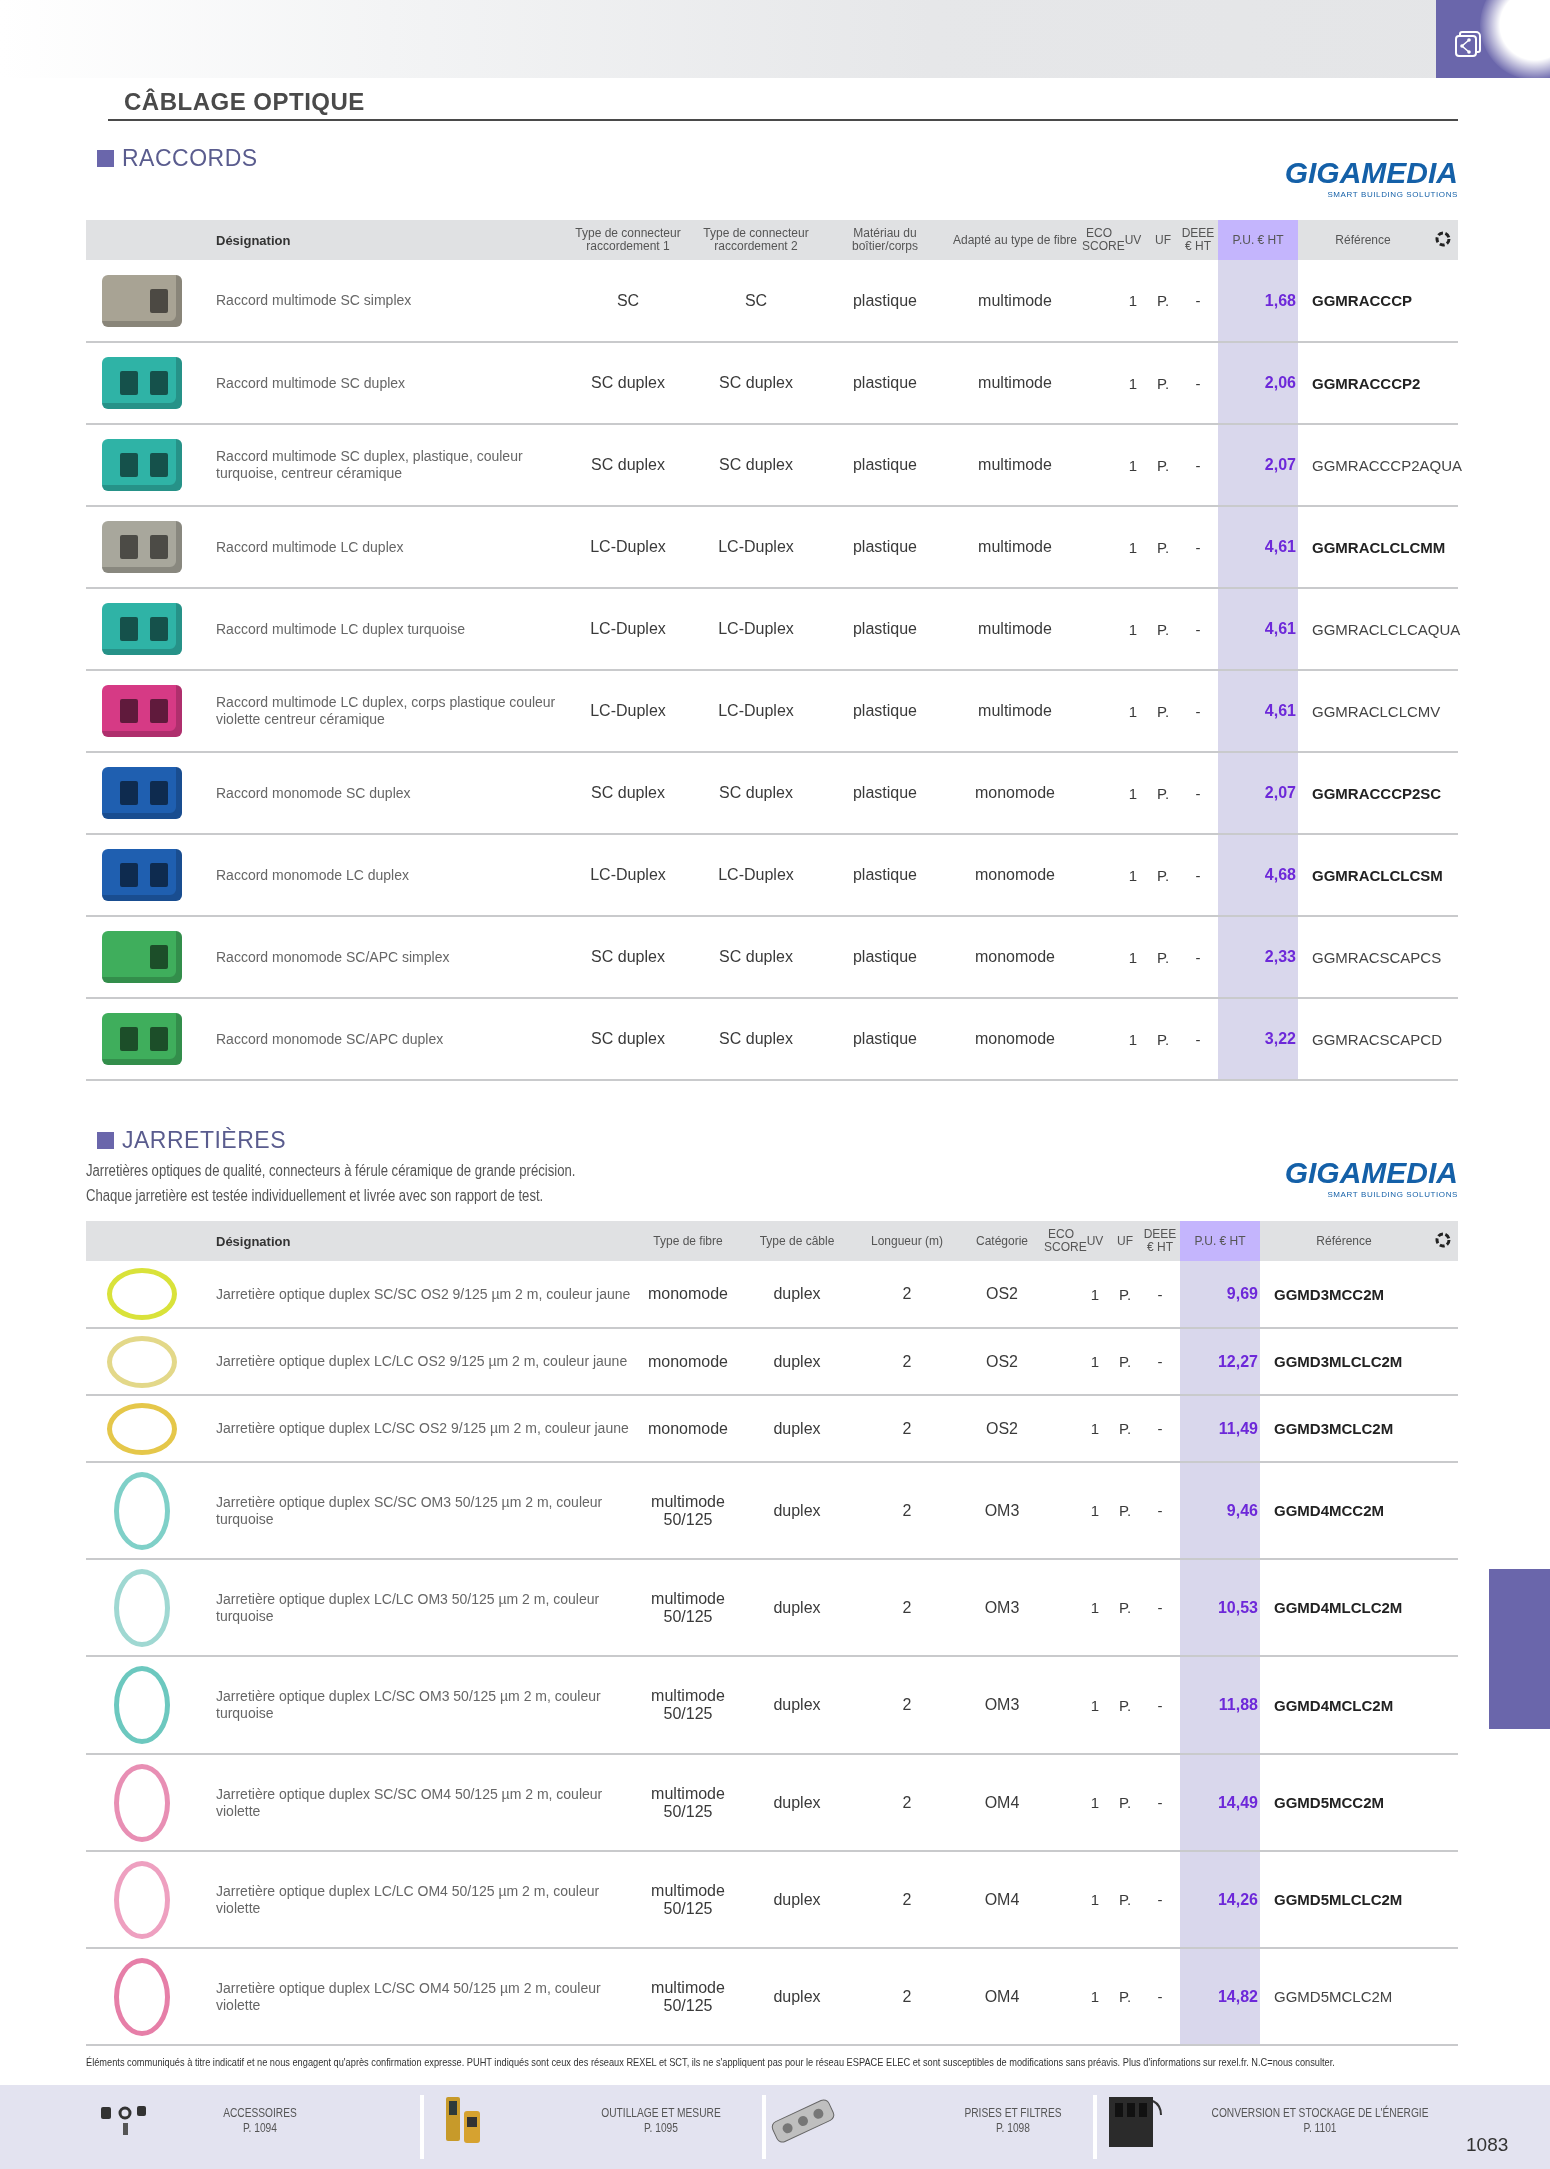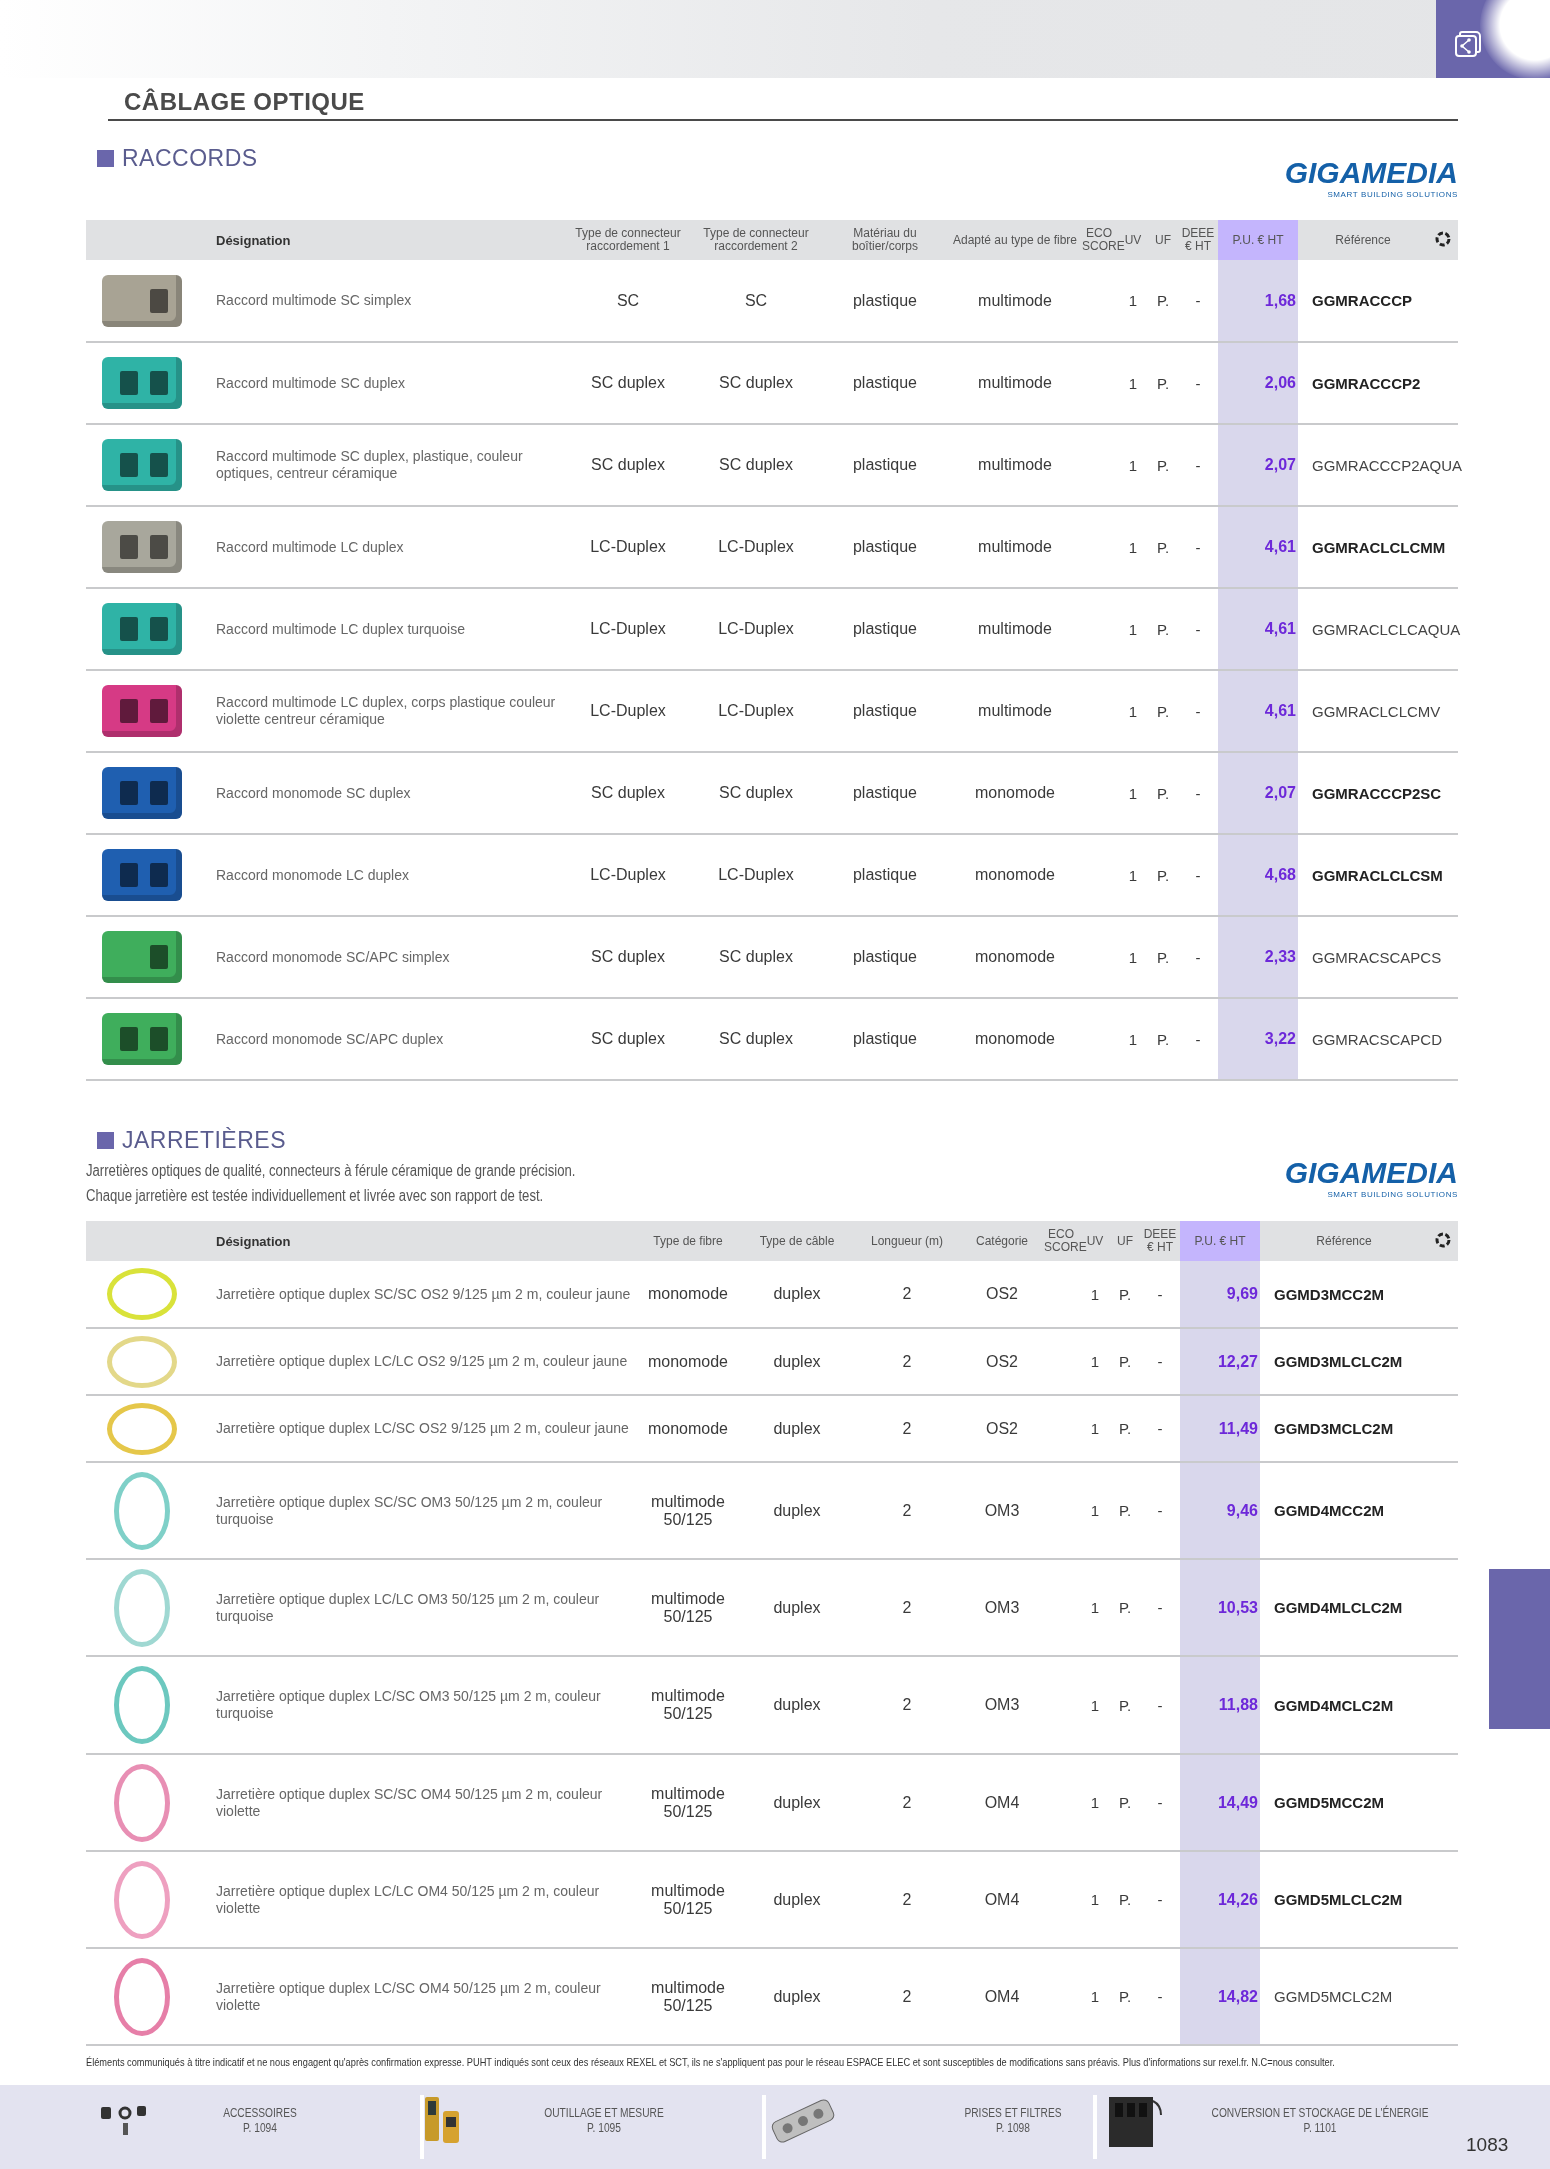--- a/index.html
+++ b/index.html
@@ -163,21 +163,21 @@
         <td class="price">2,06</td>
         <td class="ref bold">GGMRACCCP2</td>
         <td></td>
       </tr>
       <tr style="height: 82px;">
         <td class="img">
           <div class="thumb">
             <div class="adapter" style="background: rgb(47, 179, 166);"></div>
           </div>
         </td>
-        <td class="desc">Raccord multimode SC duplex, plastique, couleur optiques, centreur céramique</td>
+        <td class="desc">Raccord multimode SC duplex, plastique, couleur turquoise, centreur céramique</td>
         <td>SC duplex</td>
         <td>SC duplex</td>
         <td>plastique</td>
         <td>multimode</td>
         <td></td>
         <td class="small">1</td>
         <td class="small">P.</td>
         <td class="small">-</td>
         <td class="price">2,07</td>
         <td class="ref">GGMRACCCP2AQUA</td>
@@ -557,21 +557,21 @@
           <rect x="42" y="5" width="9" height="10" rx="2" fill="#333"></rect>
           <rect x="28" y="22" width="5" height="12" fill="#555"></rect>
         </svg>
     </div>
     <div class="txt" style="width:200px;">
       <div>ACCESSOIRES</div>
       <div>P. 1094</div>
     </div>
   </div>
   <div class="nav-sep" style="left:420px;"></div>
-  <div class="nav-item" style="left:409px;">
+  <div class="nav-item" style="left:430px;gap:36px;">
     <div class="ico">
       <svg width="50" height="60" viewBox="0 0 50 60">
           <rect x="6" y="6" width="14" height="44" rx="2" fill="#c79a2a"></rect>
           <rect x="9" y="10" width="8" height="14" fill="#2d3a3a"></rect>
           <rect x="24" y="20" width="16" height="32" rx="3" fill="#d6a230"></rect>
           <rect x="27" y="26" width="10" height="10" fill="#333"></rect>
         </svg>
     </div>
     <div class="txt" style="width:250px;">
       <div>OUTILLAGE ET MESURE</div>

